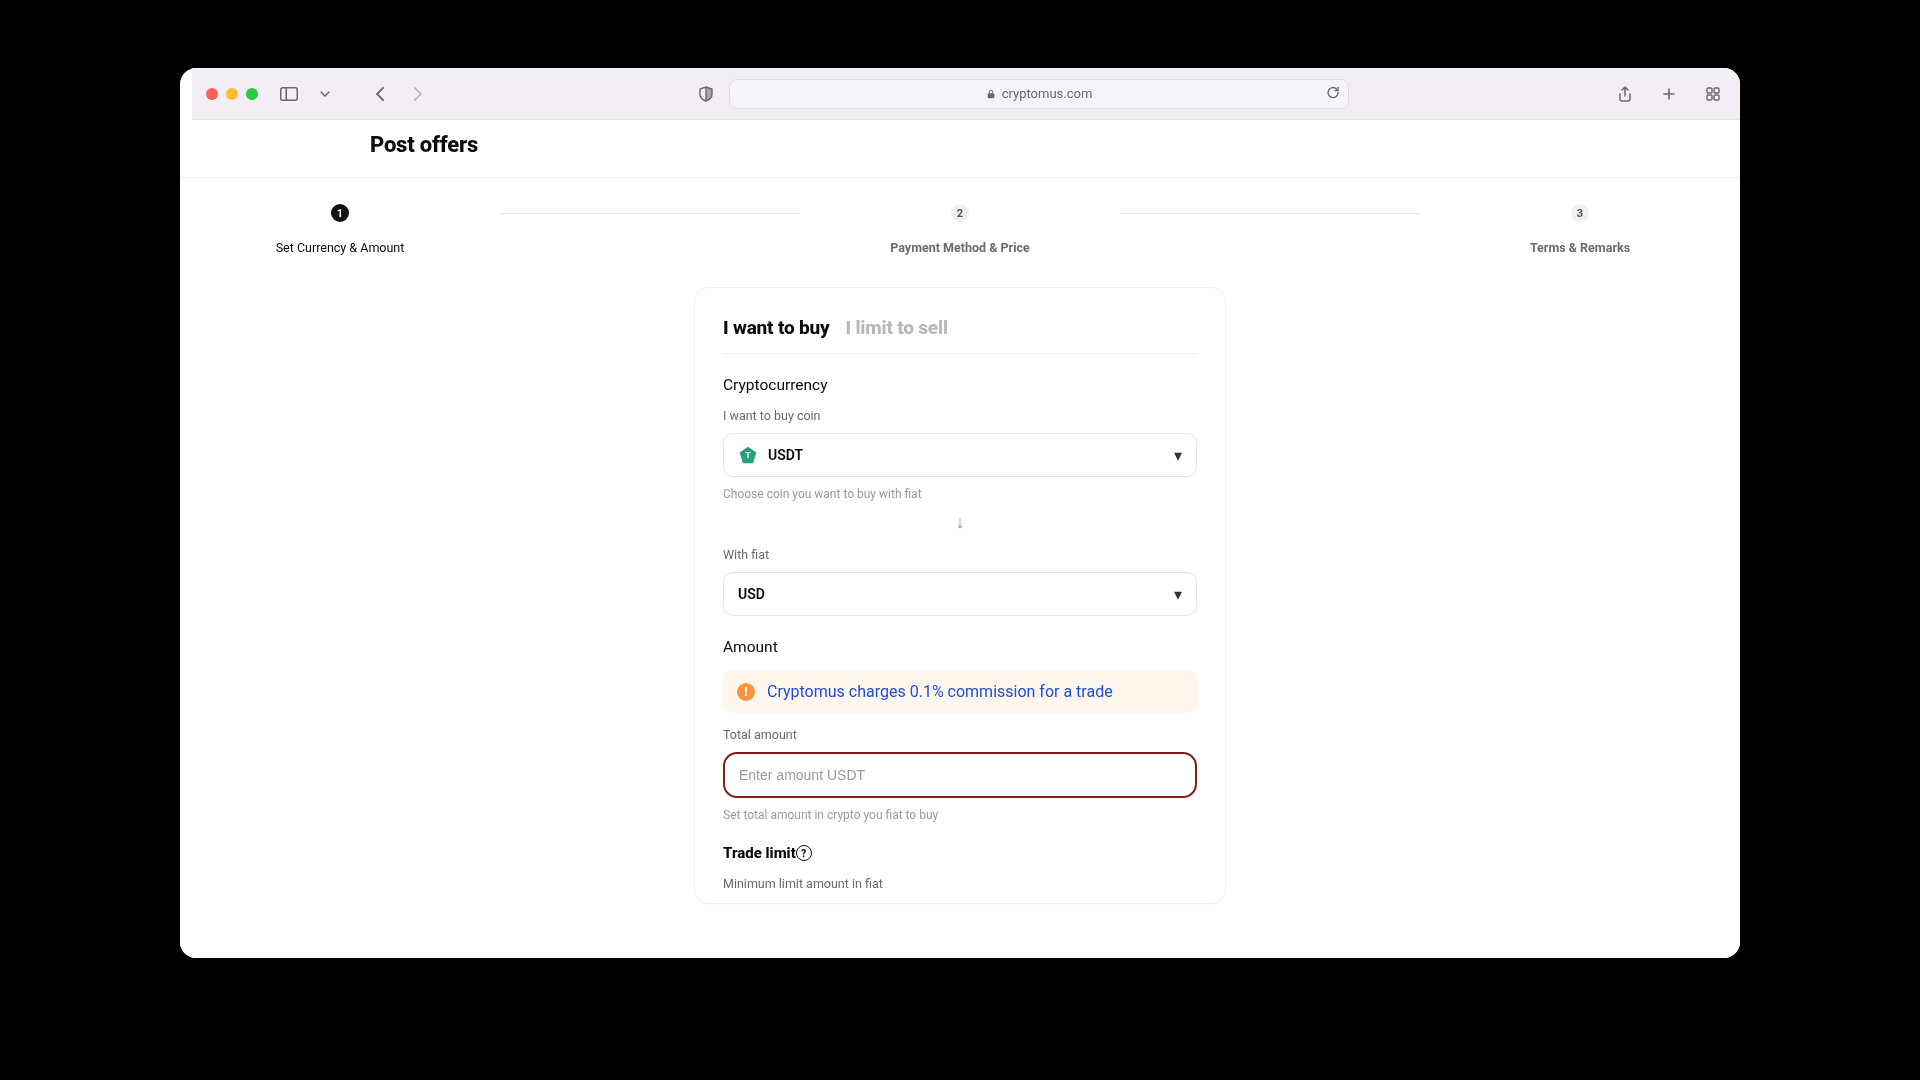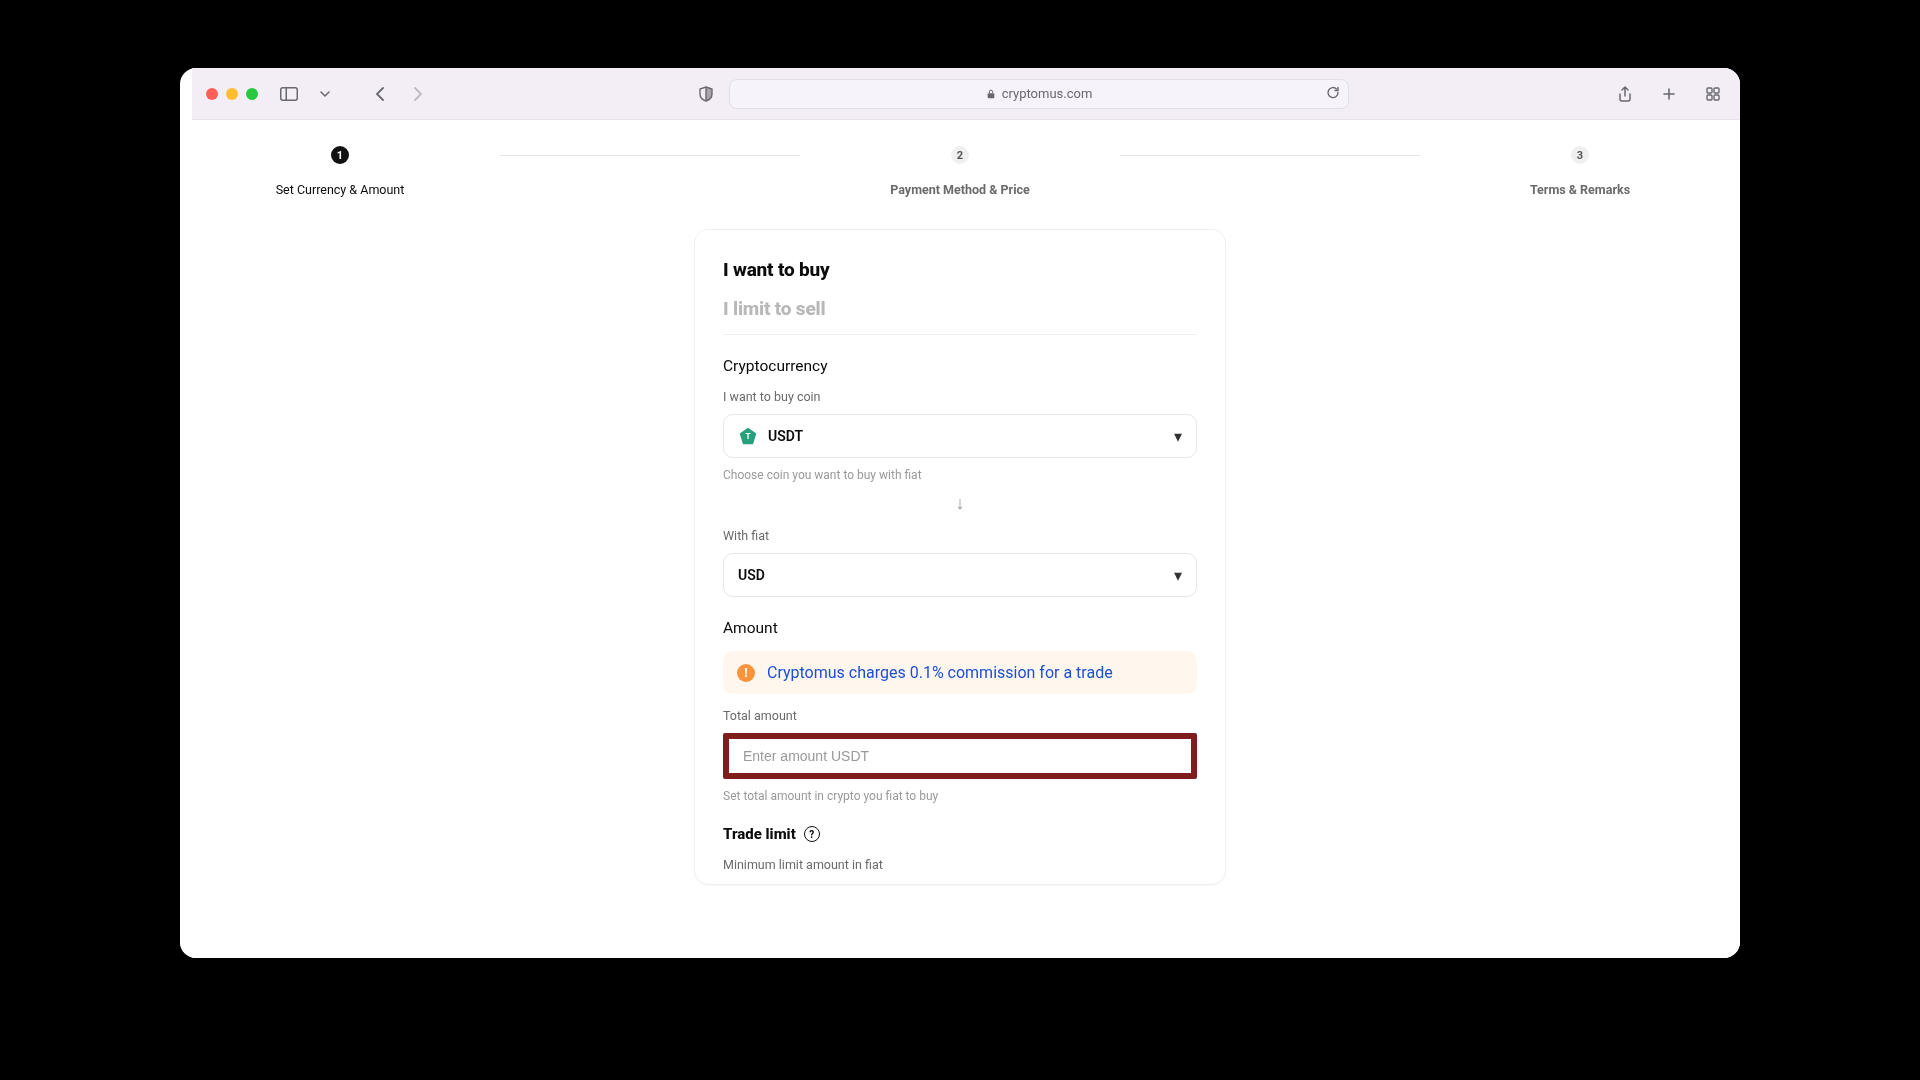--- a/index.html
+++ b/index.html
@@ -34,43 +34,43 @@
   .stepper { display: flex; align-items: flex-start; justify-content: center; gap: 0; padding: 26px 0 10px; }
   .step { width: 380px; display: flex; flex-direction: column; align-items: center; position: relative; }
   .step .badge { width: 18px; height: 18px; border-radius: 50%; background: #111; color: #fff; font-size: 11px; display: flex; align-items: center; justify-content: center; font-weight: 700; }
   .step .label { margin-top: 18px; font-size: 12.5px; color: #0b0b0b; }
   .step.inactive .badge { background: #f0f0f0; color: #555; }
   .step.inactive .label { color: #6a6a6a; font-weight: bold; }
   .line { height: 1px; background: #e5e5e5; flex: 0 0 300px; margin-top: 9px; }
 
   .card { width: 532px; margin: 22px auto 0; border: 1px solid #eee; border-radius: 14px; padding: 28px 28px 12px; box-shadow: 0 1px 0 rgba(0,0,0,.02); }
 
-  .tabs { display: flex; gap: 16px; align-items: baseline; padding-bottom: 14px; border-bottom: 1px solid #eee; flex-direction: column; }
+  .tabs { display: flex; gap: 16px; align-items: baseline; padding-bottom: 14px; border-bottom: 1px solid #eee; }
   .tab { font-size: 19px; font-weight: 800; color: #b8b8b8; cursor: pointer; letter-spacing: -0.2px; }
   .tab.active { color: #0b0b0b; }
 
   .section-title { font-size: 15.5px; font-weight: 400; color: #0b0b0b; margin-top: 22px; }
   .sub-label { font-size: 12.5px; color: #6a6a6a; margin-top: 14px; }
   .helper { font-size: 12px; color: #9a9a9a; margin-top: 10px; }
 
   .select { margin-top: 10px; width: 100%; height: 44px; border: 1px solid #e6e6e6; border-radius: 10px; display: flex; align-items: center; padding: 0 14px; justify-content: space-between; cursor: pointer; background: #fff; }
   .select .left { display: flex; align-items: center; gap: 10px; font-size: 14px; font-weight: 600; color: #0b0b0b; }
   .select .caret { color: #333; }
 
   .arrow-down { display: flex; justify-content: center; margin-top: 10px; color: #9a9a9a; font-size: 18px; }
 
   .notice { margin-top: 14px; background: #fff7ed; border-radius: 10px; padding: 12px 14px; display: flex; align-items: center; gap: 12px; }
   .notice .badge-circle { width: 18px; height: 18px; border-radius: 50%; background: #fb923c; color: #fff; display: flex; align-items: center; justify-content: center; font-size: 12px; font-weight: 900; }
   .notice .text { font-size: 16px; color: #1d4ed8; }
 
-  .input { margin-top: 10px; width: 100%; height: 46px; border: 6px solid #7f1d1d; border-radius: 2px; padding: 0 14px; display: flex; align-items: center; }
+  .input { margin-top: 10px; width: 100%; height: 46px; border: 2px solid #7f1d1d; border-radius: 14px; padding: 0 14px; display: flex; align-items: center; }
   .input input { border: none; outline: none; width: 100%; font-size: 14px; color: #333; background: transparent; }
   .input input::placeholder { color: #9a9a9a; }
 
-  .title-with-icon { display: flex; align-items: center; gap: 8px; margin-top: 22px; }
+  .title-with-icon { display: flex; align-items: center; margin-top: 22px; }
   .title-with-icon .t { font-size: 15px; font-weight: 800; color: #0b0b0b; }
   .qmark { width: 16px; height: 16px; border-radius: 50%; border: 1.5px solid #111; display: flex; align-items: center; justify-content: center; font-size: 10px; color: #111; font-weight: 800; }
 
   .usdt-icon { width: 20px; height: 20px; }
 
 </style>
 </head>
 <body>
 
 <div class="stage">
@@ -152,20 +152,23 @@
               <rect x="1" y="1" width="5" height="5" rx="1" stroke="currentColor" stroke-width="1.4" fill="none"></rect>
               <rect x="8" y="1" width="5" height="5" rx="1" stroke="currentColor" stroke-width="1.4" fill="none"></rect>
               <rect x="1" y="8" width="5" height="5" rx="1" stroke="currentColor" stroke-width="1.4" fill="none"></rect>
               <rect x="8" y="8" width="5" height="5" rx="1" stroke="currentColor" stroke-width="1.4" fill="none"></rect>
             </svg>
         </span>
       </div>
     </div>
 
     <div class="page">
+      <div class="page-header">
+        <div class="page-title">Post offers</div>
+      </div>
 
       <div class="stepper">
         <div class="step">
           <div class="badge">1</div>
           <div class="label">Set Currency &amp; Amount</div>
         </div>
         <div class="line"></div>
         <div class="step inactive">
           <div class="badge">2</div>
           <div class="label">Payment Method &amp; Price</div>

